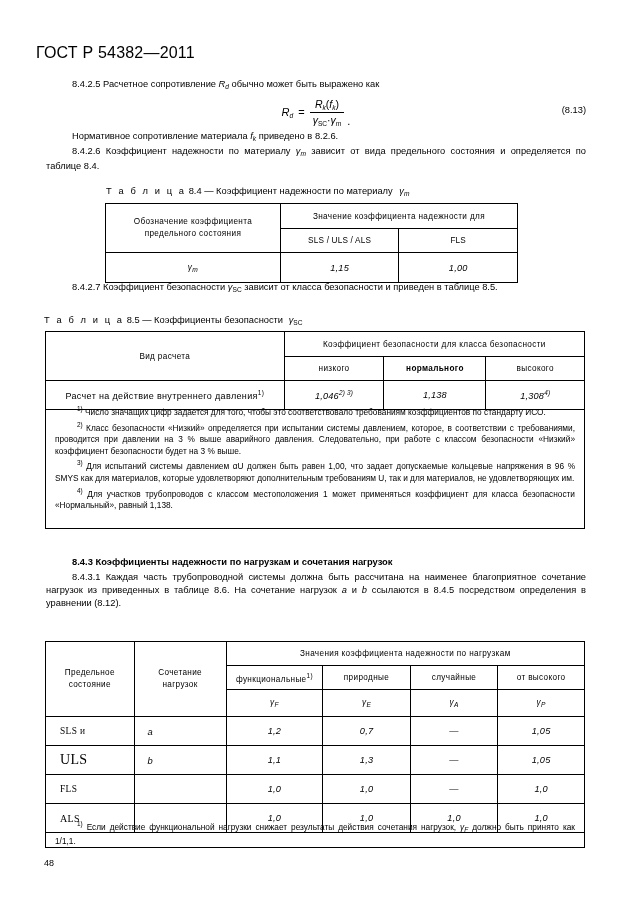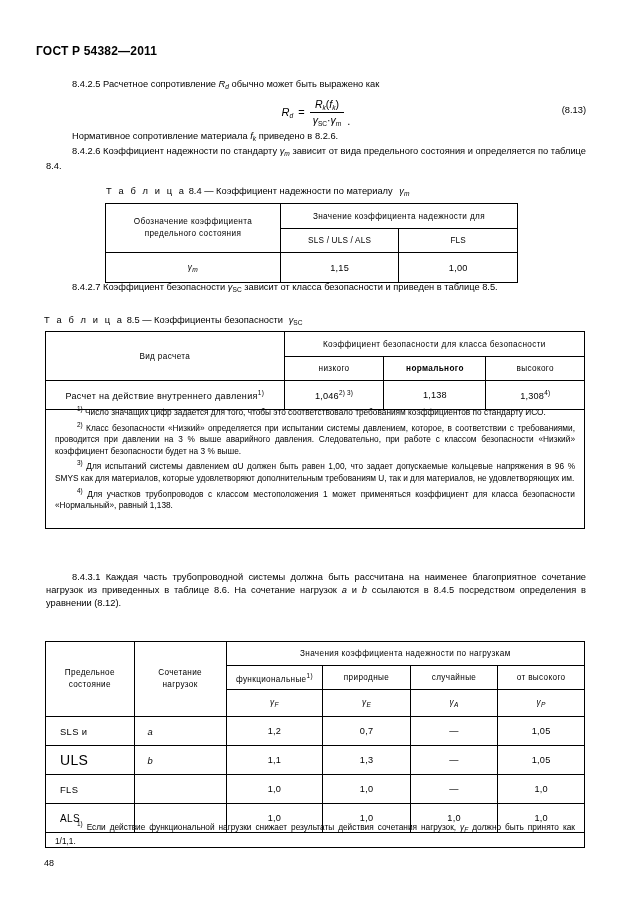--- a/index.html
+++ b/index.html
@@ -21,22 +21,22 @@
     height: 913px;
     box-sizing: border-box;
     padding: 0;
   }
 
   
   .doc-header {
     position: absolute;
     left: 36px;
     top: 44px;
-    font-size: 12px;
-    font-weight: bold;
+    font-size: 16px;
+    font-weight: normal;
     letter-spacing: 0.2px;
   }
 
   
   .body-col {
     position: absolute;
     left: 46px;
     width: 540px;
   }
   p.para {
@@ -126,20 +126,21 @@
     font-weight: normal;
     letter-spacing: 0.35px;
   }
   table.gost td.val,
   table.gost th.val {
     letter-spacing: 0.2px;
   }
   table.gost td.datanum {
     font-size: 9.2px;
     letter-spacing: 0.2px;
+    font-style: italic;
   }
   .gm { font-style: italic; }
 
   
   .fn-box {
     position: absolute;
     border: 1px solid #000;
     border-top: none;
     box-sizing: border-box;
     padding: 5px 9px 6px 9px;
@@ -164,20 +165,21 @@
   
   .page-number {
     position: absolute;
     left: 44px;
     font-size: 9px;
   }
 
   .t86 td.lbl {
     text-align: left;
     padding-left: 14px;
+    font-family: Liberation Serif, serif;
   }
   .t86 td.comb {
     text-align: left;
     padding-left: 13px;
     font-style: italic;
   }
 </style>
 </head>
 <body>
 
@@ -198,21 +200,21 @@
         <span class="bar"></span>
         <span class="den"><span>γ</span><sub class="v" style="font-style:normal">SC</sub><span style="font-style:normal">·</span><span>γ</span><sub class="v">m</sub></span>
       </span>
       <span class="tail">.</span>
     </span>
   </div>
   <div class="eq-number" style="top:105px;">(8.13)</div>
 
   <div class="body-col" style="top:130px;">
     <p class="para"><span>Нормативное сопротивление материала </span><span class="it">f</span><sub class="v">k</sub><span> приведено в 8.2.6.</span></p>
-    <p class="para"><span>8.4.2.6 Коэффициент надежности по стандарту </span><span class="it">γ</span><sub class="v">m</sub><span> зависит от вида предельного состояния и определяется по таблице 8.4.</span></p>
+    <p class="para"><span>8.4.2.6 Коэффициент надежности по материалу </span><span class="it">γ</span><sub class="v">m</sub><span> зависит от вида предельного состояния и определяется по таблице 8.4.</span></p>
   </div>
 
   <div class="tbl-caption" style="left:106px; top:186px;">
     <span class="spaced">Т а б л и ц а</span>
     <span>8.4</span>
     <span>—</span>
     <span>Коэффициент надежности по материалу</span>
     <span class="it" style="margin-left:4px;">γ</span><sub class="v">m</sub>
   </div>
 
@@ -269,20 +271,21 @@
     </tbody>
   </table>
 
   <div class="fn-box" style="left:45px; top:398px; width:540px; height:131px;">
     <p><sup class="fn">1)</sup> <span>Число значащих цифр задается для того, чтобы это соответствовало требованиям коэффициентов по стандарту ИСО.</span></p>
     <p><sup class="fn">2)</sup> <span>Класс безопасности «Низкий» определяется при испытании системы давлением, которое, в соответствии с требованиями, проводится при давлении на 3 % выше аварийного давления. Следовательно, при работе с классом безопасности «Низкий» коэффициент безопасности будет на 3 % выше.</span></p>
     <p><sup class="fn">3)</sup> <span>Для испытаний системы давлением αU должен быть равен 1,00, что задает допускаемые кольцевые напряжения в 96 % SMYS как для материалов, которые удовлетворяют дополнительным требованиям U, так и для материалов, не удовлетворяющих им.</span></p>
     <p><sup class="fn">4)</sup> <span>Для участков трубопроводов с классом местоположения 1 может применяться коэффициент для класса безопасности «Нормальный», равный 1,138.</span></p>
   </div>
 
+  <div class="sec-heading" style="top:556px;">8.4.3 Коэффициенты надежности по нагрузкам и сочетания нагрузок</div>
 
   <div class="body-col" style="top:571px;">
     <p class="para"><span>8.4.3.1 Каждая часть трубопроводной системы должна быть рассчитана на наименее благоприятное сочетание нагрузок из приведенных в таблице 8.6. На сочетание нагрузок </span><span class="it">a</span><span> и </span><span class="it">b</span><span> ссылаются в 8.4.5 посредством определения в уравнении (8.12).</span></p>
   </div>
 
 
   <table class="gost t86" style="left:45px; top:641px; width:540px;">
     <tbody>
       <tr>
         <th rowspan="3" style="width:90px; line-height:12px;">

